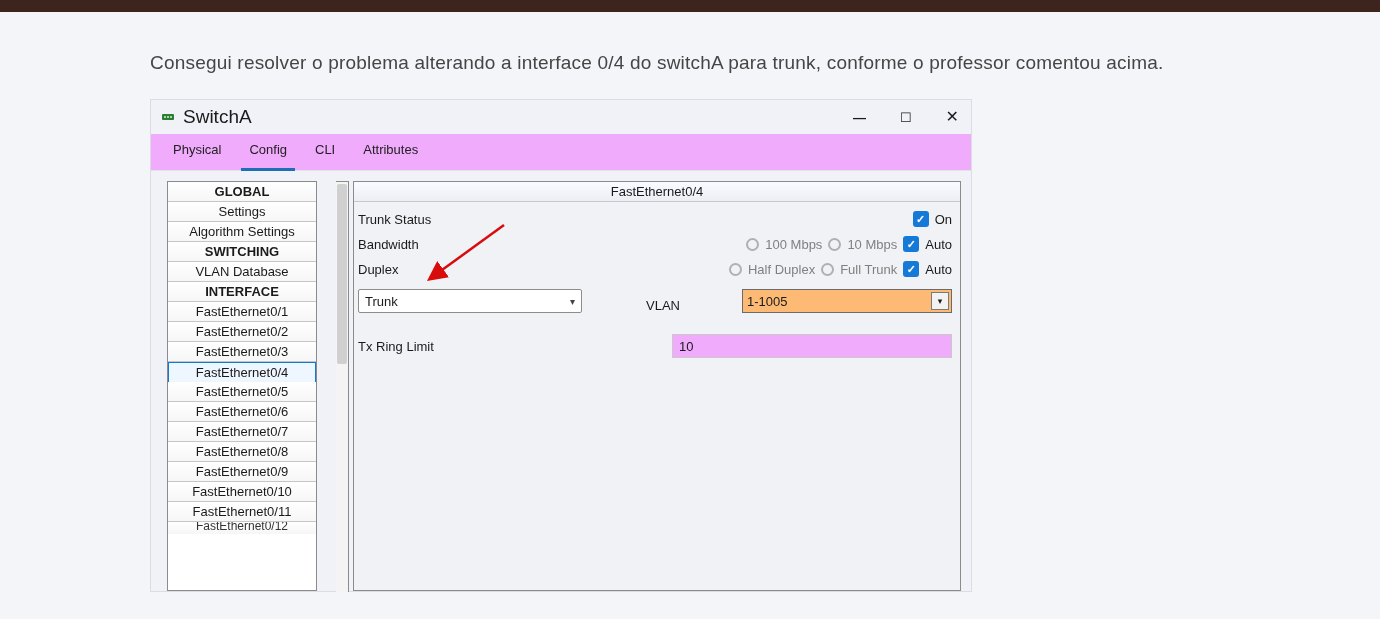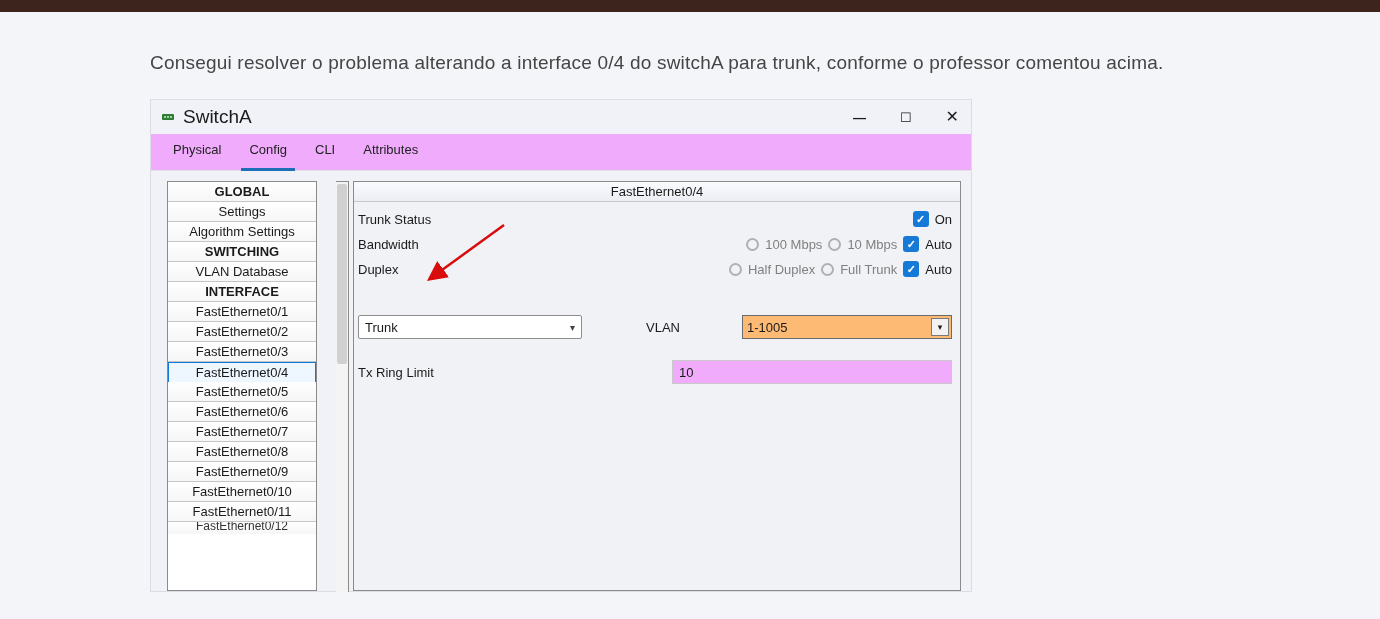--- a/index.html
+++ b/index.html
@@ -110,21 +110,21 @@
   .row .lbl{width:180px;}
   .row .val{flex:1;display:flex;align-items:center;justify-content:flex-end;gap:6px;color:var(--txt-gray);}
   .row .val .dark{color:#1a1a1a;}
   .chk{
     width:16px;height:16px;border-radius:3px;background:var(--checkbox-blue);
     display:inline-flex;align-items:center;justify-content:center;color:#fff;font-size:11px;font-weight:bold;
   }
   .radio{
     width:13px;height:13px;border-radius:50%;border:2px solid var(--radio-gray);display:inline-block;box-sizing:border-box;
   }
-  .mode-row{display:flex;align-items:center;gap:16px;margin-top:32px;}
+  .mode-row{display:flex;align-items:flex-end;gap:16px;margin-top:6px;}
   .dropdown{
     width:210px;height:22px;border:1px solid var(--dropdown-border);background:#fff;
     display:flex;align-items:center;justify-content:space-between;padding:0 6px;font-size:13px;border-radius:2px;
   }
   .dd-caret{font-size:10px;color:#444;}
   .vlan-lbl{font-size:13px;}
   .vlan-input{
     width:200px;height:22px;border:1px solid var(--input-border);background:#fdba74;
     display:flex;align-items:center;padding:0 4px;font-size:13px;position:relative;
   }

